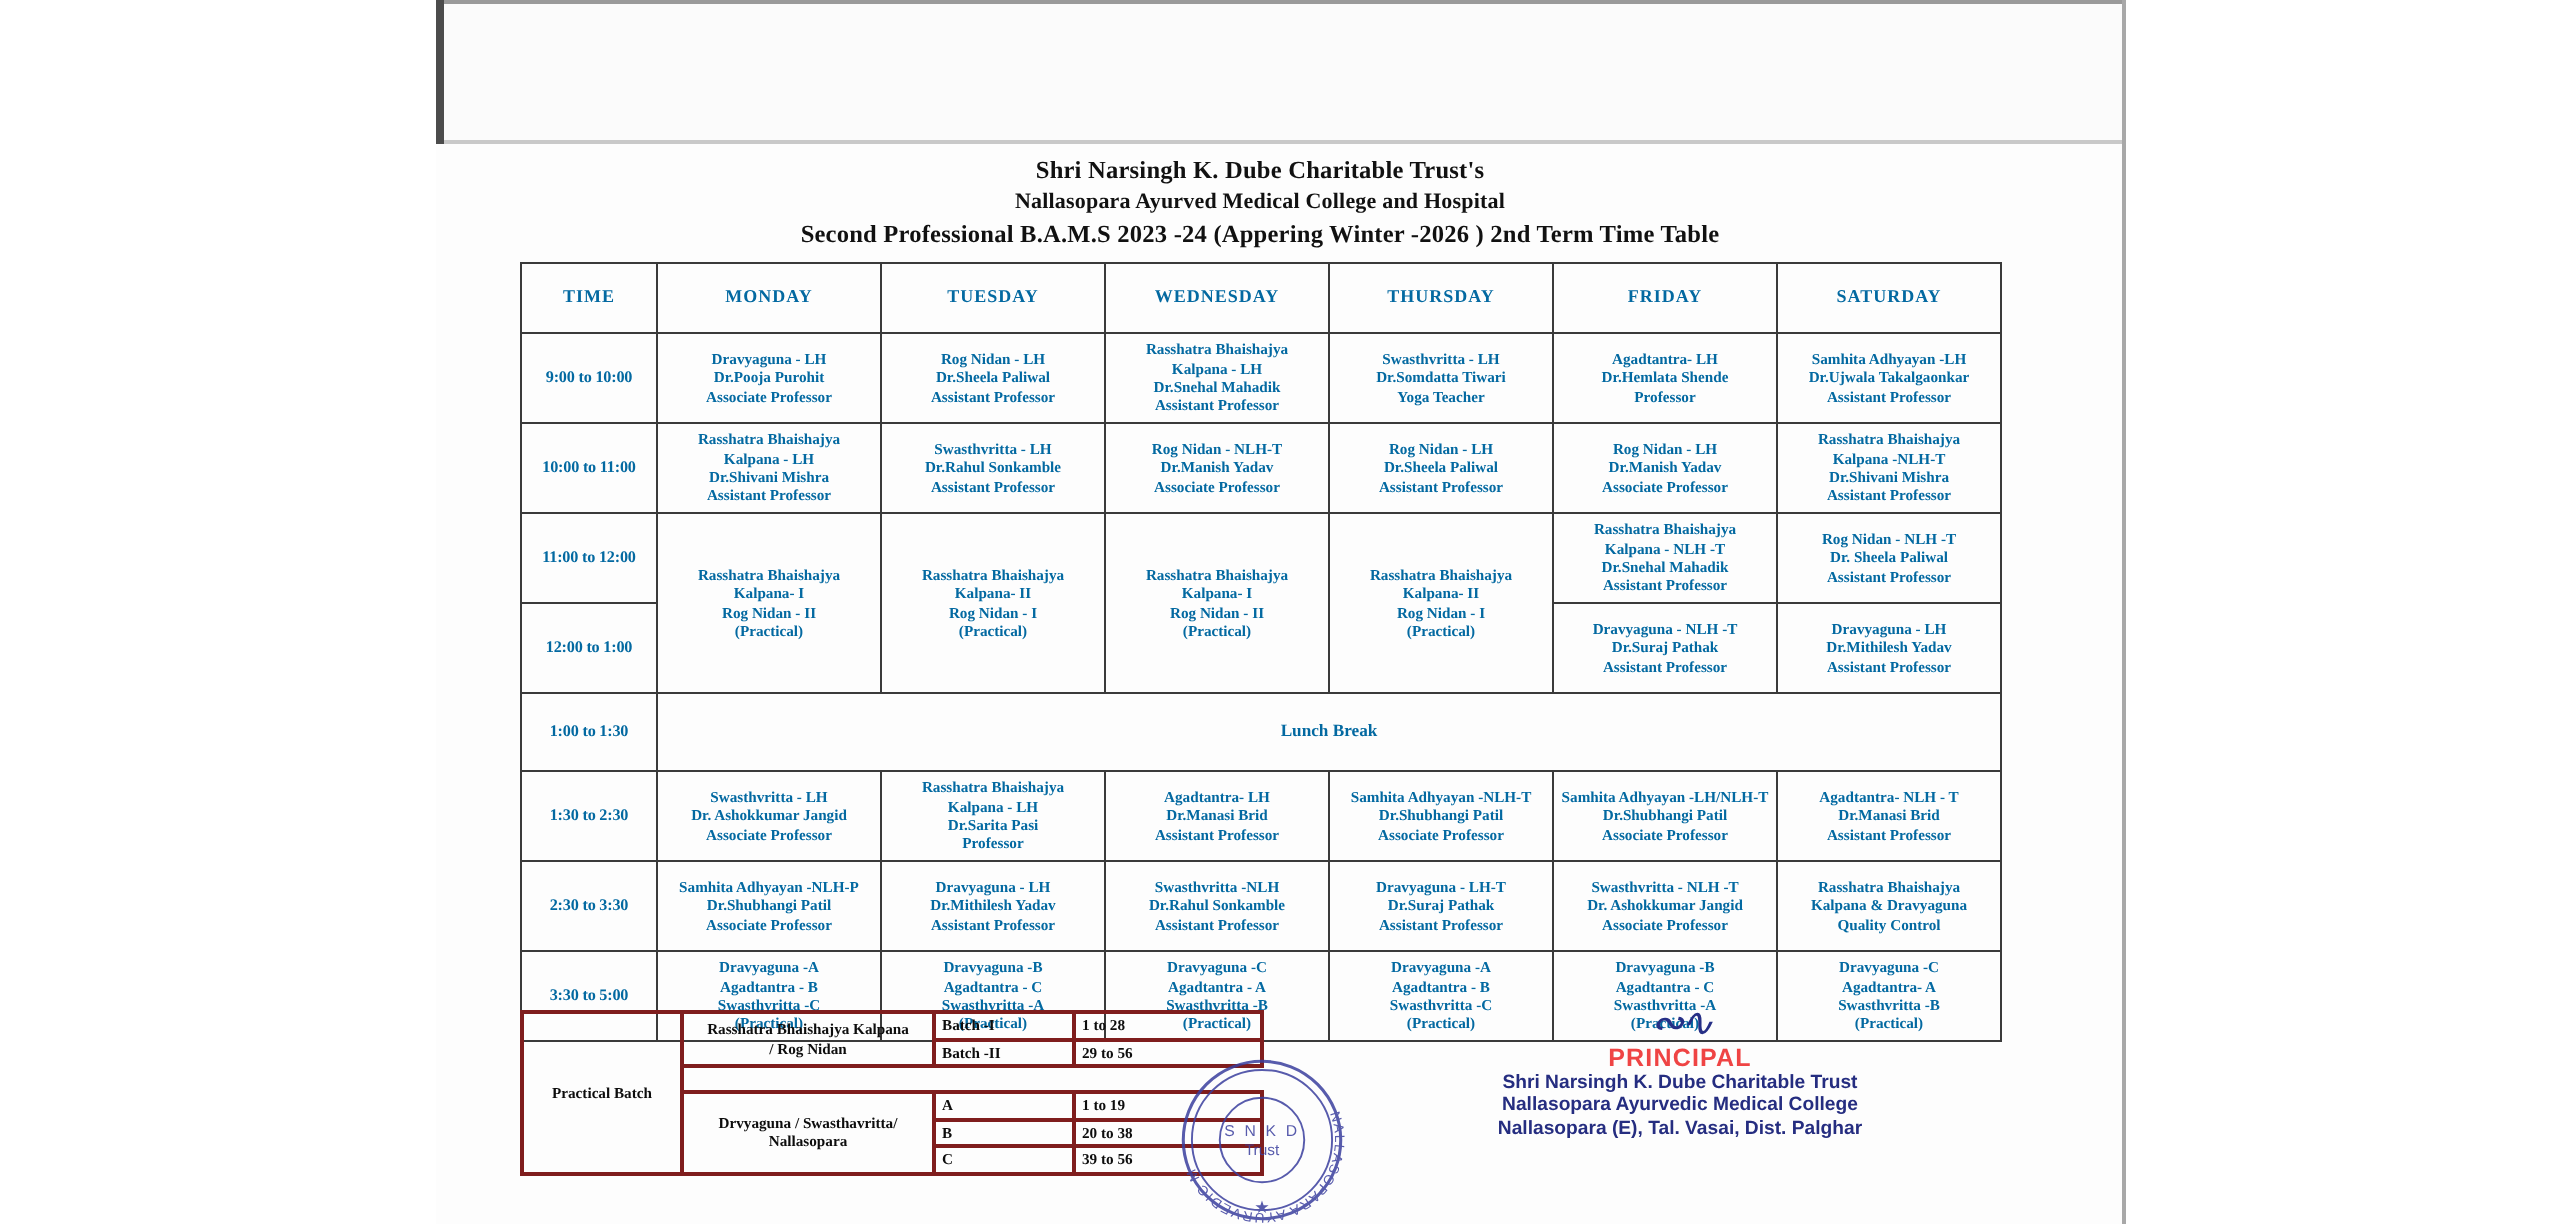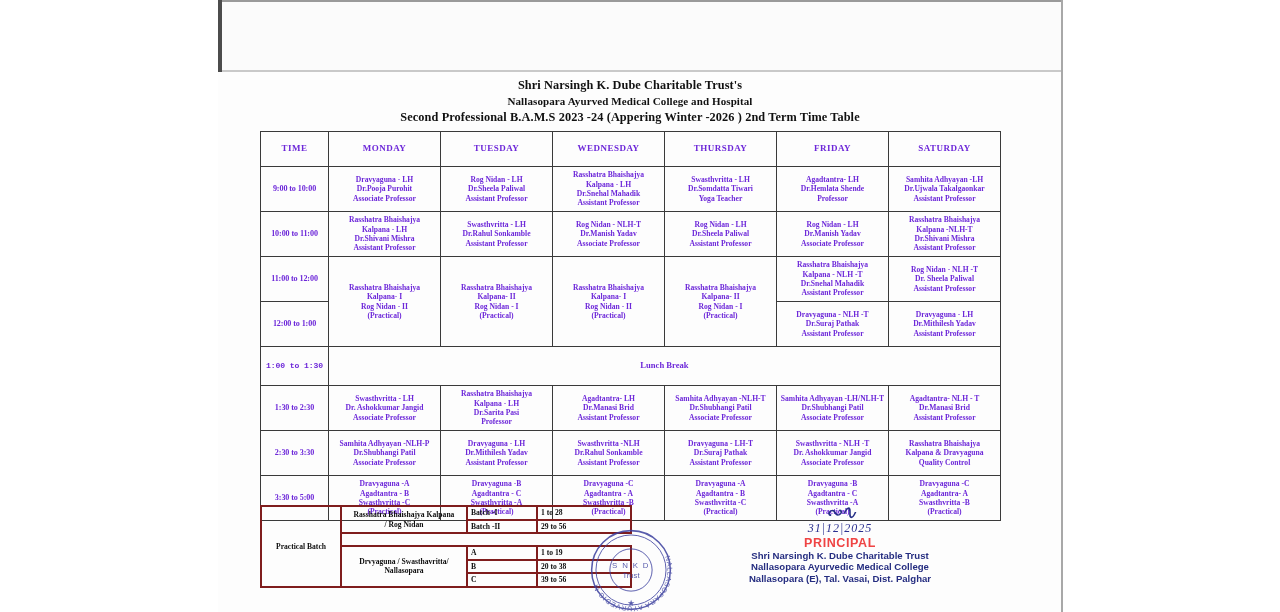--- a/index.html
+++ b/index.html
@@ -86,21 +86,21 @@
   #heading-line-3 { font-size: 12.3px; line-height: 16px; }
 
   
   #timetable {
     position: absolute;
     left: 260px;
     top: 131px;
     width: 741px;
     border-collapse: collapse;
     table-layout: fixed;
-    color: #6d28d9;
+    color: #0369a1;
     padding-left: 28px;
   }
   #timetable td, #timetable th {
     border: 1px solid #3a3a3a;
     text-align: center;
     vertical-align: middle;
     padding: 2px 1px;
     font-size: 7.6px;
     line-height: 9.4px;
     font-weight: bold;
@@ -368,21 +368,21 @@
           <span class="cell-line">Dr.Suraj Pathak</span>
           <span class="cell-line">Assistant Professor</span>
         </td>
         <td>
           <span class="cell-line">Dravyaguna - LH</span>
           <span class="cell-line">Dr.Mithilesh Yadav</span>
           <span class="cell-line">Assistant Professor</span>
         </td>
       </tr>
       <tr>
-        <td class="timecell" style="height: 34px; font-family: Liberation Mono, monospace;">1:00 to 1:30</td>
+        <td class="timecell" style="height: 34px;">1:00 to 1:30</td>
         <td class="lunch" colspan="6">Lunch Break</td>
       </tr>
       <tr>
         <td class="timecell" style="height: 40px;">1:30 to 2:30</td>
         <td>
           <span class="cell-line">Swasthvritta - LH</span>
           <span class="cell-line">Dr. Ashokkumar  Jangid</span>
           <span class="cell-line">Associate Professor</span>
         </td>
         <td>
@@ -536,18 +536,17 @@
       <textPath href="#stamparc" id="stamp-arc-text" startOffset="2%">NALLASOPARA AYURVEDIC MEDICAL COLLEGE</textPath>
     </text>
     <text x="50" y="48" text-anchor="middle" font-size="8.2" letter-spacing="1.4" font-family="Liberation Sans, sans-serif" fill="currentColor" id="stamp-center-1">S N K D</text>
     <text x="50" y="58" text-anchor="middle" font-size="8" font-family="Liberation Sans, sans-serif" fill="currentColor" id="stamp-center-2">Trust</text>
     <text x="50" y="88" text-anchor="middle" font-size="9" fill="currentColor">★</text>
   </svg>
 </div>
 
 <div id="sign-block">
   <div id="signature-mark">∾∿</div>
-  <div id="sign-date">31|12|2025</div>
   <div id="principal-title">PRINCIPAL</div>
   <div class="stamp-line">Shri Narsingh K. Dube Charitable Trust</div>
   <div class="stamp-line">Nallasopara Ayurvedic Medical College</div>
   <div class="stamp-line">Nallasopara (E), Tal. Vasai, Dist. Palghar</div>
 </div>
 
 </body></html>

